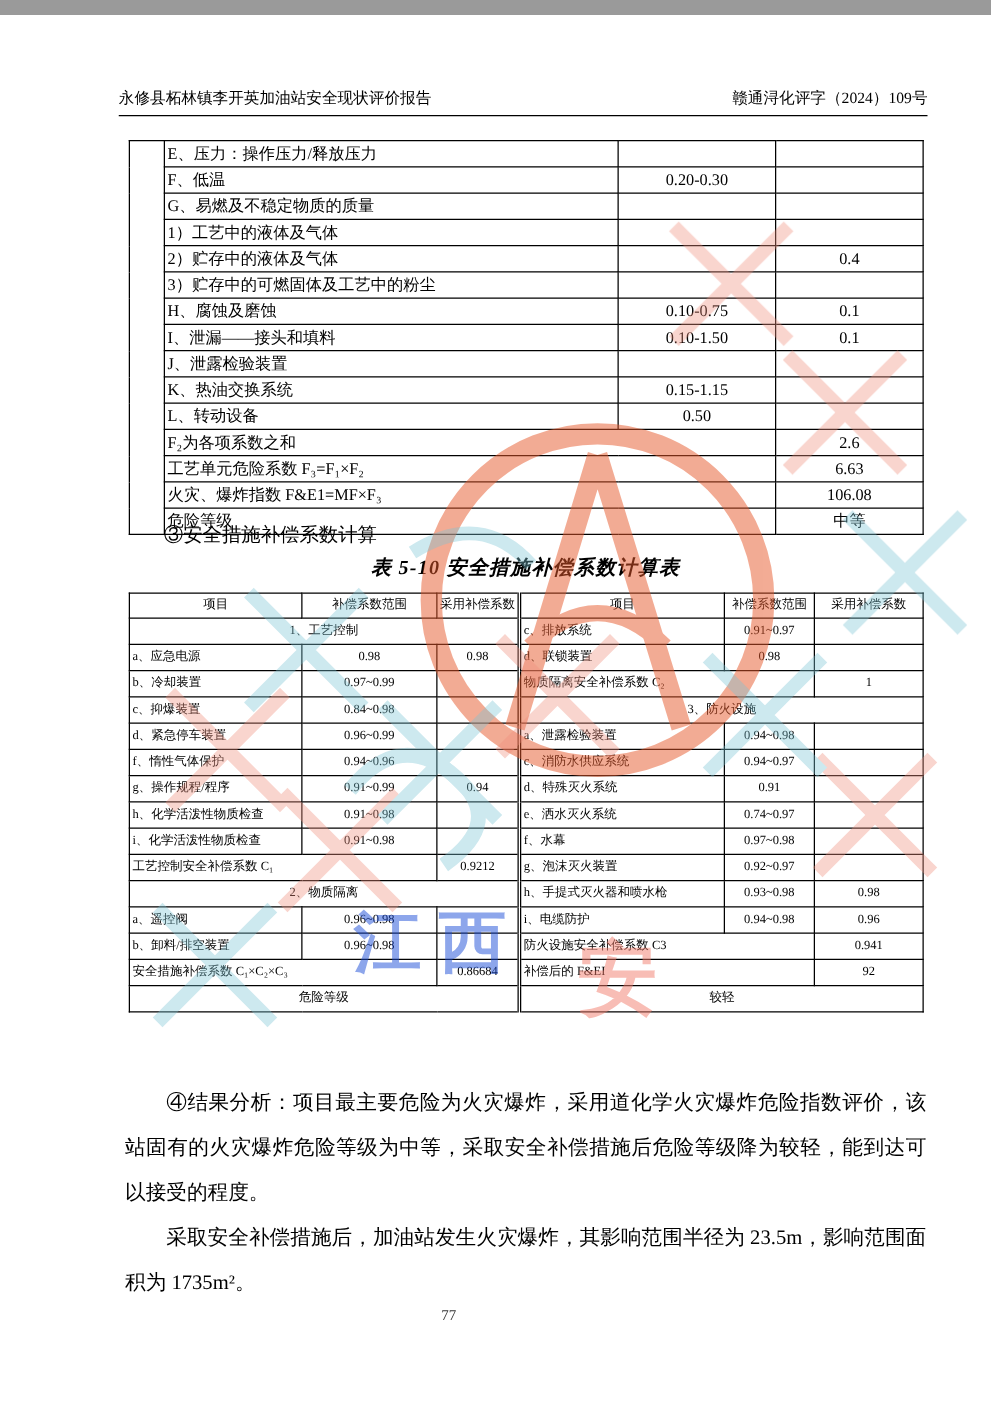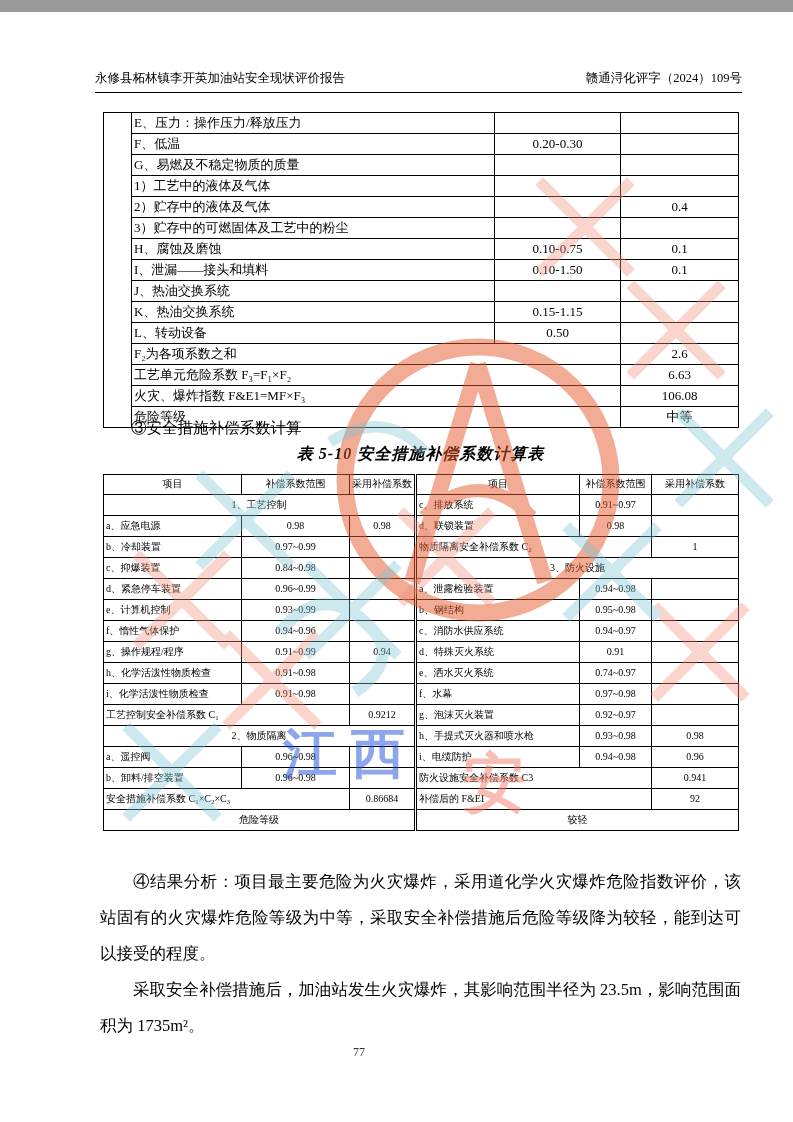--- a/index.html
+++ b/index.html
@@ -94,21 +94,21 @@
       <td class="lbl">H、腐蚀及磨蚀</td>
       <td class="num">0.10-0.75</td>
       <td class="num">0.1</td>
     </tr>
     <tr>
       <td class="lbl">I、泄漏——接头和填料</td>
       <td class="num">0.10-1.50</td>
       <td class="num">0.1</td>
     </tr>
     <tr>
-      <td class="lbl">J、热油交换系统</td>
+      <td class="lbl">J、泄露检验装置</td>
       <td class="num"></td>
       <td class="num"></td>
     </tr>
     <tr>
       <td class="lbl">K、热油交换系统</td>
       <td class="num">0.15-1.15</td>
       <td class="num"></td>
     </tr>
     <tr>
       <td class="lbl">L、转动设备</td>
@@ -181,28 +181,20 @@
       <td class="num">0.84~0.98</td>
       <td class="num"></td>
       <td class="sec dbl" colspan="3">3、防火设施</td>
     </tr>
     <tr>
       <td class="lbl">d、紧急停车装置</td>
       <td class="num">0.96~0.99</td>
       <td class="num"></td>
       <td class="lbl dbl">a、泄露检验装置</td>
       <td class="num">0.94~0.98</td>
-      <td class="num"></td>
-    </tr>
-    <tr>
-      <td class="lbl">e、计算机控制</td>
-      <td class="num">0.93~0.99</td>
-      <td class="num"></td>
-      <td class="lbl dbl">b、钢结构</td>
-      <td class="num">0.95~0.98</td>
       <td class="num"></td>
     </tr>
     <tr>
       <td class="lbl">f、惰性气体保护</td>
       <td class="num">0.94~0.96</td>
       <td class="num"></td>
       <td class="lbl dbl">c、消防水供应系统</td>
       <td class="num">0.94~0.97</td>
       <td class="num"></td>
     </tr>

